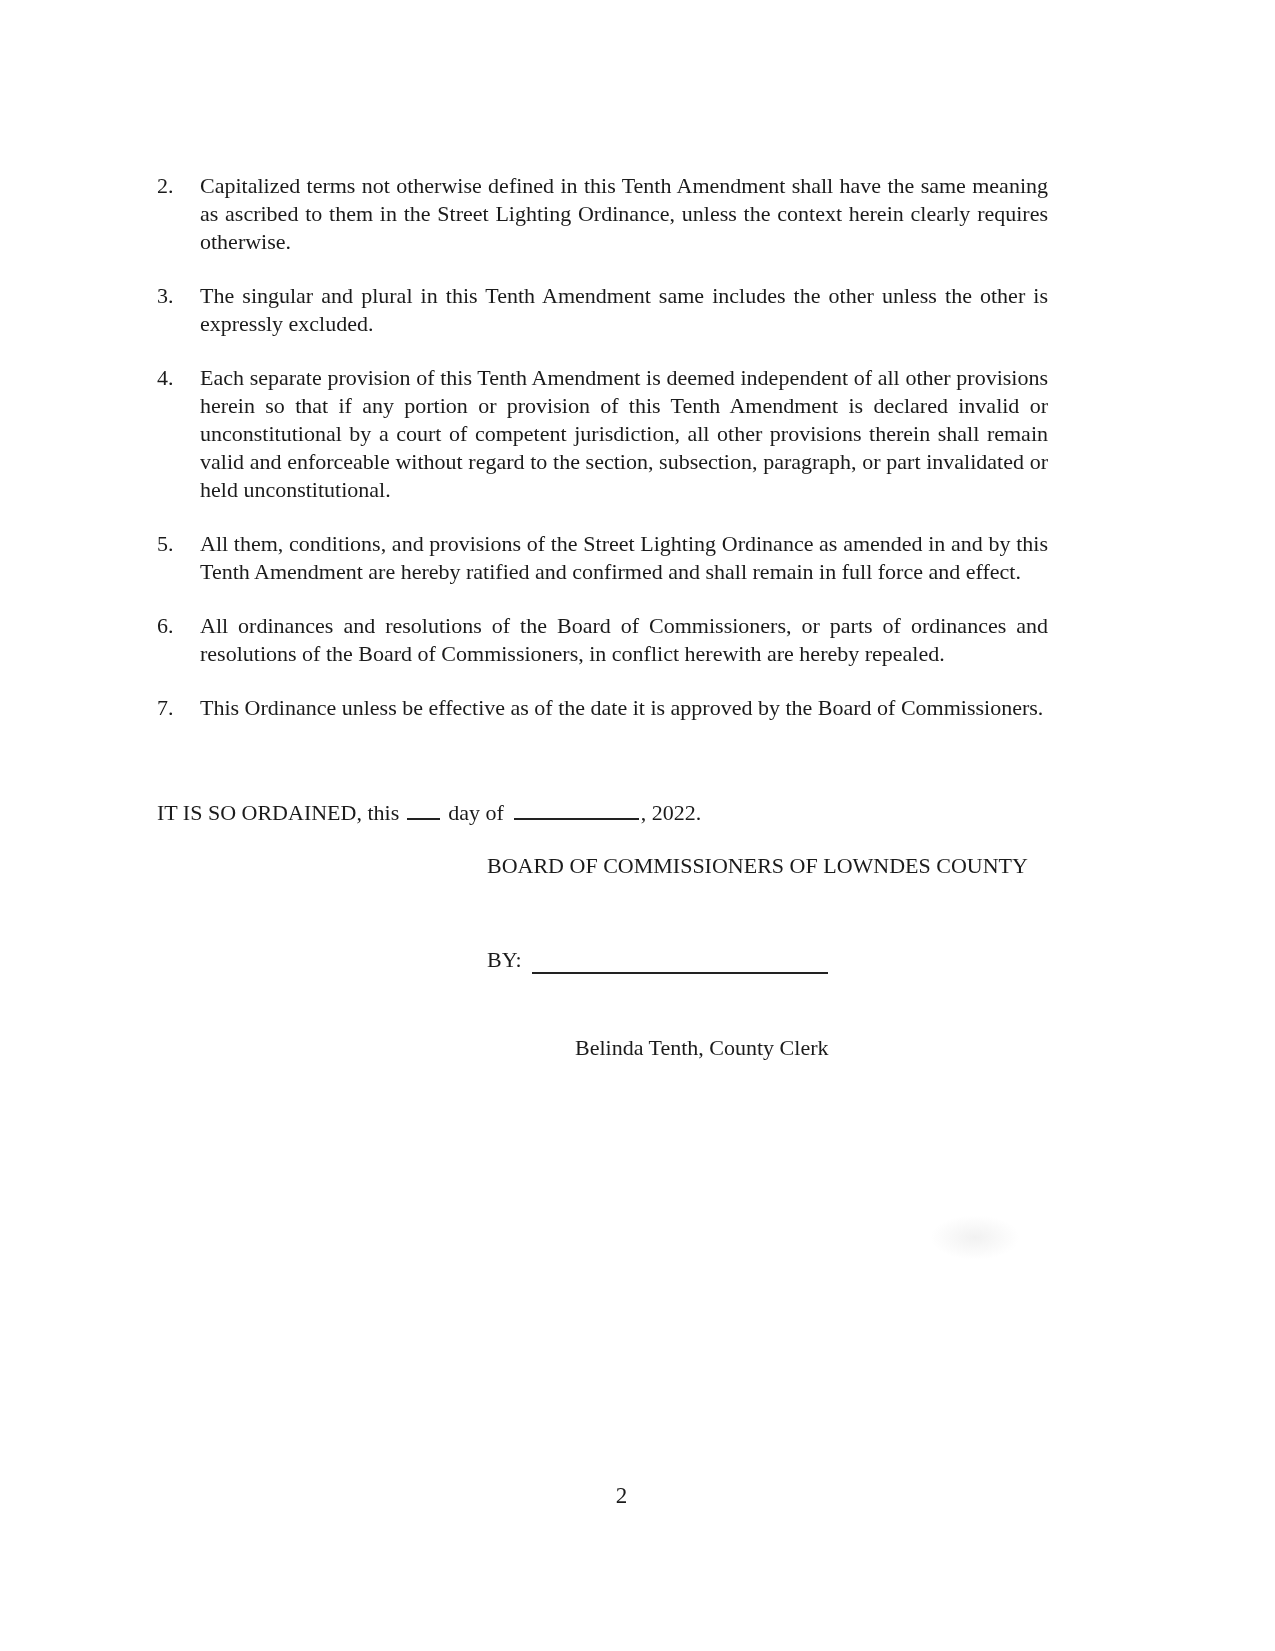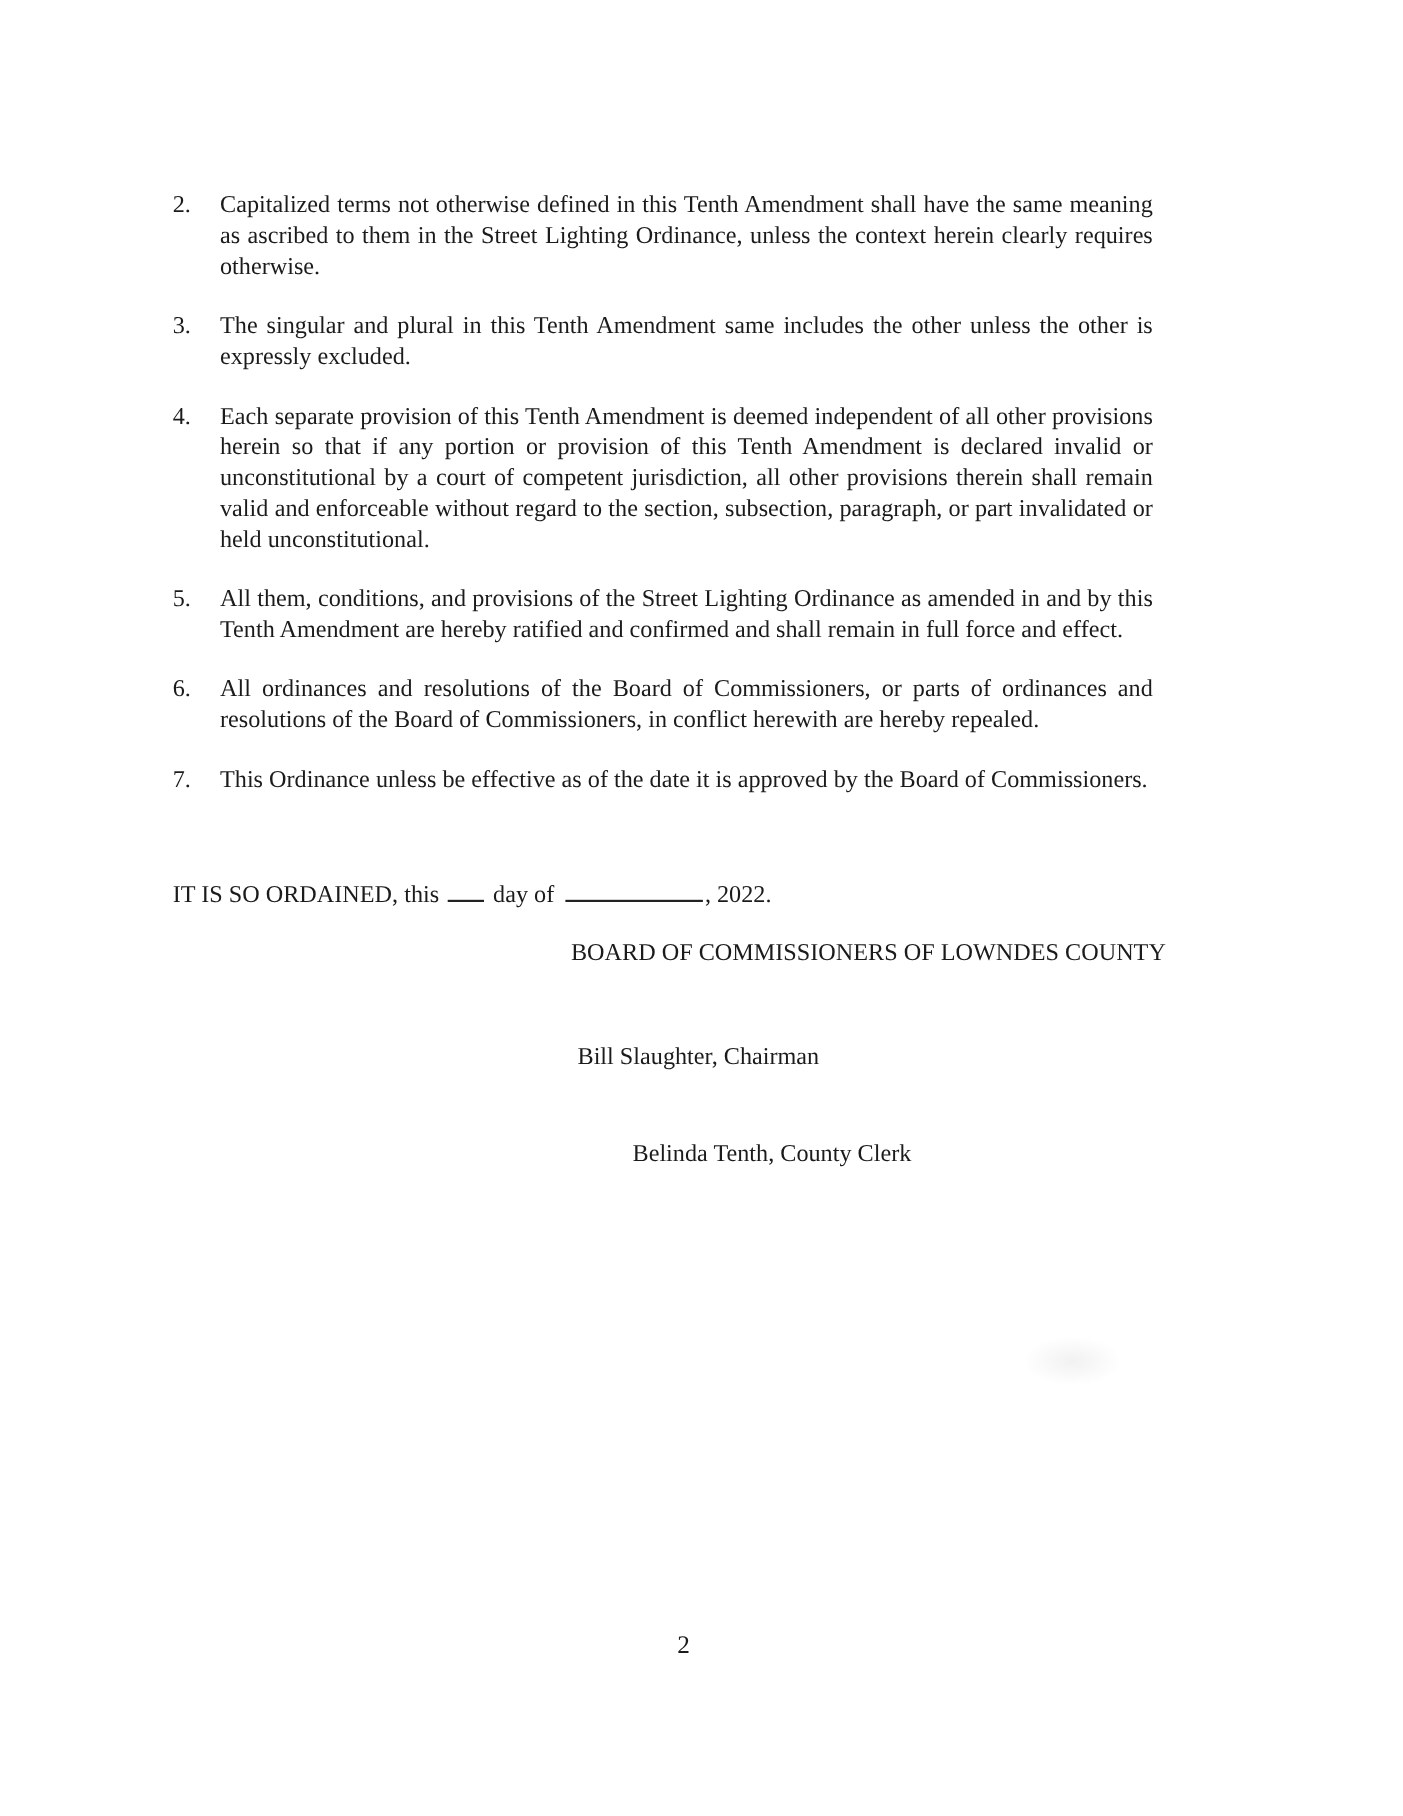--- a/index.html
+++ b/index.html
@@ -44,21 +44,20 @@
     vertical-align: baseline;
   }
   .blank.short { width: 33px;  margin: 0 8px; }
   .blank.long  { width: 125px; margin-left: 10px; margin-right: 2px; }
   .sigblock {
     margin-left: 330px;
   }
   .sig-org {
     margin-top: 25px;
     white-space: nowrap;
-    margin-left: 32px;
   }
   .sig-by { margin-top: 66px; }
   .sig-attest { margin-top: 60px; }
   .sig-row {
     display: flex;
     align-items: flex-end;
     white-space: nowrap;
   }
   .sig-row .sig-label { flex: 0 0 auto; }
   .sigline {
@@ -124,21 +123,24 @@
     </div>
 
     <div class="ordained">
       <span>IT IS SO ORDAINED, this</span><span class="blank short"></span><span>day of</span><span class="blank long"></span><span>, 2022.</span>
     </div>
 
     <div class="sigblock">
       <div class="sig-org">BOARD OF COMMISSIONERS OF LOWNDES COUNTY</div>
 
       <div class="sig-by">
-        <div class="sig-name by">Bill Slaughter, Chairman</div>
+        <div class="sig-row">
+          <span class="sig-label">BY:</span>
+          <span class="sigline by"></span>
+        </div>
       </div>
 
       <div class="sig-attest">
         <div class="sig-name attest">Belinda Tenth, County Clerk</div>
       </div>
     </div>
 
   </div>
 
   <div class="smudge"></div>

